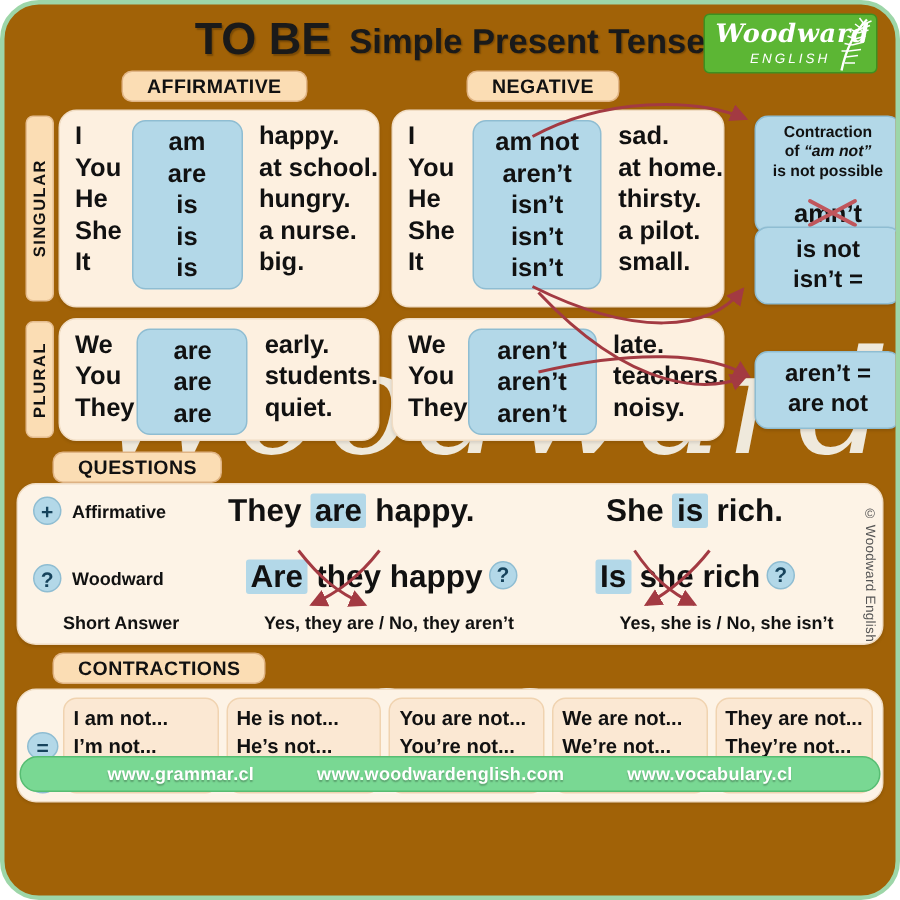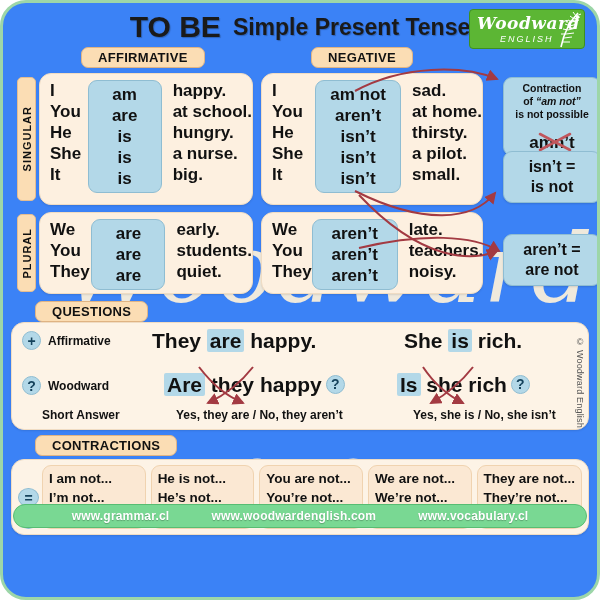--- a/index.html
+++ b/index.html
@@ -7,21 +7,21 @@
   body {
     width: 600px; height: 600px;
     font-family: "Liberation Sans", sans-serif;
     background: #ffffff;
     overflow: hidden;
   }
 
   .poster {
     position: relative;
     width: 600px; height: 600px;
-    background: #3b82f6;
+    background: #a16207;
     border: 3px solid #9dd6a8;
     border-radius: 26px;
     overflow: hidden;
   }
 
   
   .watermark {
     position: absolute;
     left: 60px; top: 210px;
     font-family: "DejaVu Serif", serif;
@@ -463,22 +463,22 @@
         <div class="l3">is not possible</div>
         <div class="amnt-wrap">
           <span class="word">amn’t</span>
           <svg class="amnt-x" viewBox="0 0 36 20">
             <path d="M3 2 L33 18 M33 2 L3 18" stroke="#c0565c" stroke-width="2.6" fill="none" stroke-linecap="round"></path>
           </svg>
         </div>
       </div>
 
       <div class="note note-isnt">
+        <div>is not</div>
         <div>isn’t =</div>
-        <div>is not</div>
       </div>
     </div>
 
     <div class="band" style="height:84px; margin-top:5px;">
 
       <div class="vlabel" style="left:6px; top:2px; height:78px;">
         <span>PLURAL</span>
       </div>
 
       <div class="panel panel-aff-plur" style="left:28px; top:0; width:214px; height:82px;">

